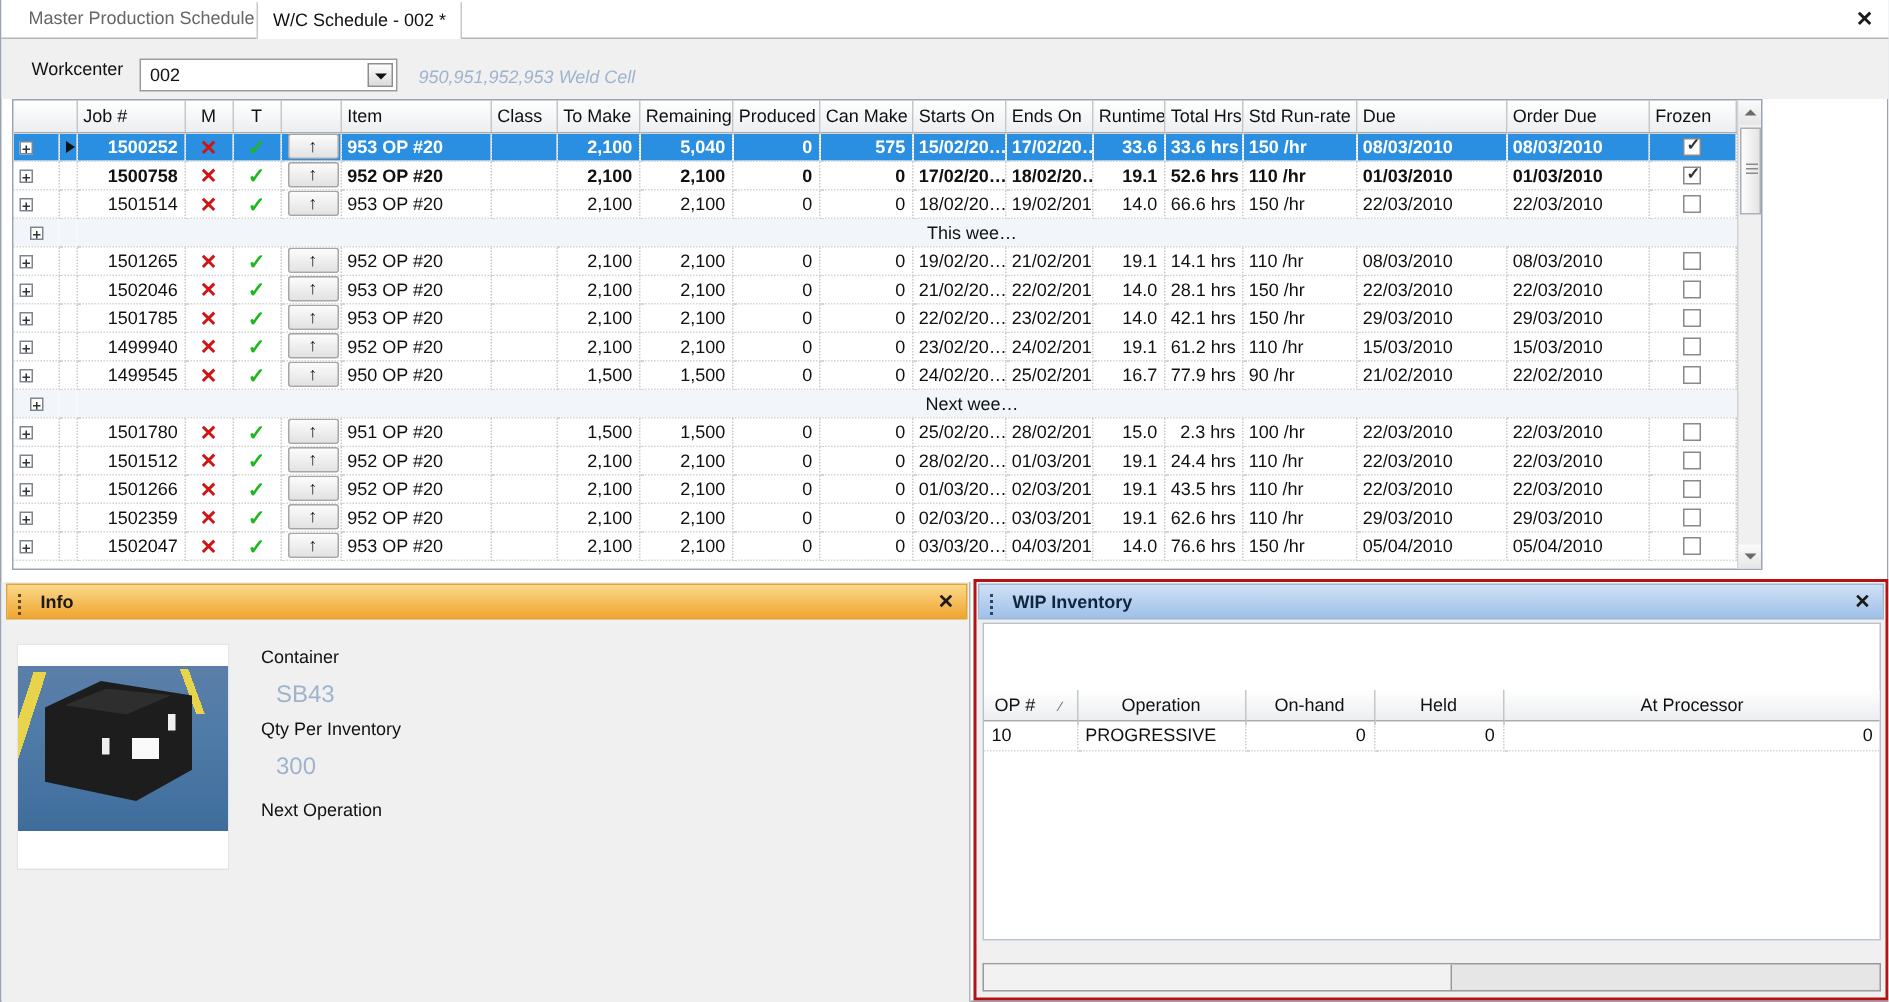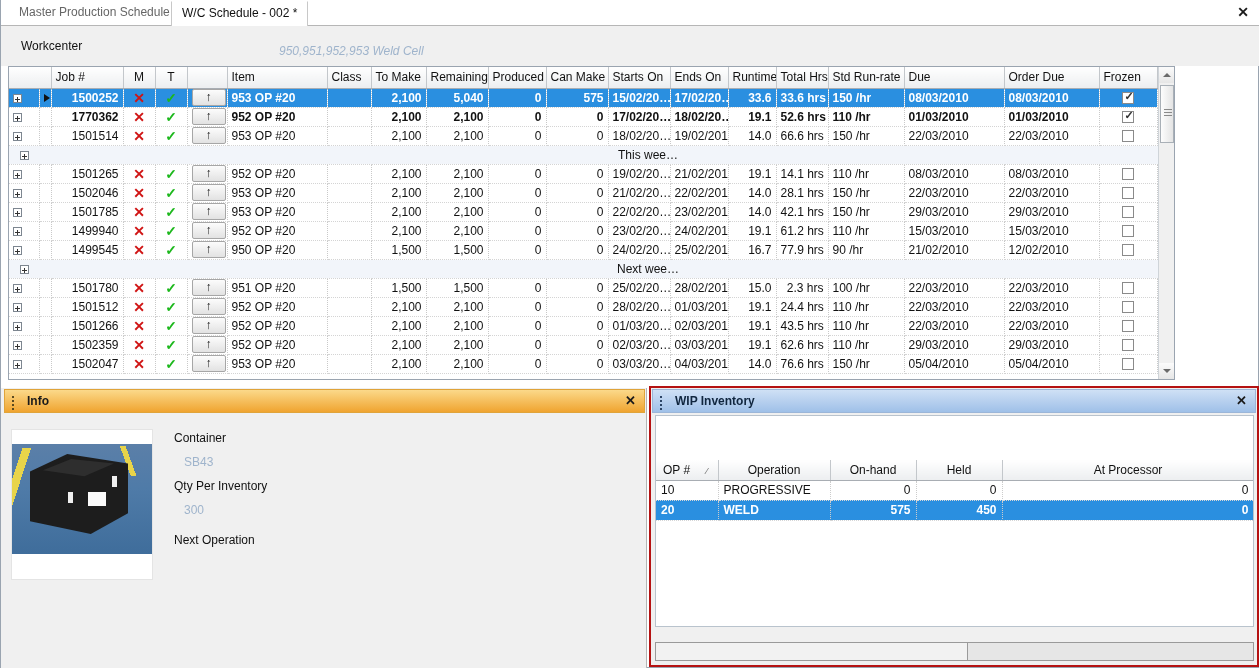--- a/index.html
+++ b/index.html
@@ -223,21 +223,21 @@
   .photo .bin-in{
     position:absolute; left:28px; top:29px; width:74px; height:28px;
     background:#2e2e2e;
     clip-path: polygon(4% 40%, 42% 0%, 100% 16%, 60% 62%);
   }
   .photo .lbl{ position:absolute; left:76px; top:62px; width:18px; height:14px; background:#fafafa; }
   .photo .lbl2{ position:absolute; left:56px; top:62px; width:5px; height:11px; background:#efefef; }
   .photo .lbl3{ position:absolute; left:100px; top:46px; width:5px; height:11px; background:#efefef; }
 
   .fld-label { position:absolute; font-size:12px; color:#111; }
-  .fld-value { position:absolute; font-size:12px; color:#9fb4cc; }
+  .fld-value { position:absolute; font-size:16px; color:#9fb4cc; }
 
   
   .wip-panel {
     position:absolute; left:648px; top:386px; width:610px; height:281px;
     border:2px solid #b51212; background:#f0f0f0;
   }
   .wip-header {
     position:absolute; left:1px; top:1px; width:604px; height:24px;
     background:linear-gradient(#cfe0f5,#9fc0e8);
     border:1px solid #9cb6d8;
@@ -290,20 +290,24 @@
       <span>Master Production Schedule *</span>
     </div>
     <div class="tab active" style="left:170px;">
       <span>W/C Schedule - 002 *</span>
     </div>
     <div class="win-close">✕</div>
   </div>
 
   <div class="toolbar">
     <span class="wc-label">Workcenter</span>
+  </div>
+  <div class="wc-combo">
+    <span class="val">002</span>
+    <span class="arrowbtn"></span>
   </div>
   <span class="wc-desc">950,951,952,953 Weld Cell</span>
 
   <div class="grid-wrap">
     <table class="grid">
       <colgroup>
         <col style="width:30px">
           <col style="width:12px">
           <col style="width:72px">
         <col style="width:32px">
@@ -376,21 +380,21 @@
             <td><span>08/03/2010</span></td>
             <td class="ctr"><span class="cb on"></span></td>
             <td class="status-run"><span>Running</span></td>
             <td class="ctr">
               <span class="updown-btn">↓</span>
             </td>
           </tr>
           <tr class="r-bold">
             <td><span class="exp"></span></td>
             <td></td>
-            <td class="num">1770362</td>
+            <td class="num">1500758</td>
             <td class="ctr"><span class="xmark">✕</span></td>
             <td class="ctr"><span class="chkmark">✓</span></td>
             <td class="ctr">
               <span class="updown-btn">↑</span>
             </td>
             <td>952 OP #20</td>
             <td></td>
             <td class="num">2,100</td>
             <td class="num">2,100</td>
             <td class="num">0</td>
@@ -567,21 +571,21 @@
             <td class="num">1,500</td>
             <td class="num">1,500</td>
             <td class="num">0</td>
             <td class="num">0</td>
             <td>24/02/20…</td>
             <td>25/02/201…</td>
             <td class="num">16.7</td>
             <td class="num">77.9 hrs</td>
             <td>90 /hr</td>
             <td class="due-late"><span>21/02/2010</span></td>
-            <td class="due-late"><span>12/02/2010</span></td>
+            <td class="due-late"><span>22/02/2010</span></td>
             <td class="ctr"><span class="cb"></span></td>
             <td><span>Scheduled</span></td>
             <td class="ctr">
               <span class="updown-btn">↓</span>
             </td>
           </tr>
           <tr class="sep">
             <td><span class="exp"></span></td>
             <td></td>
             <td colspan="20">Next wee…</td>
@@ -789,27 +793,20 @@
           </tr>
         </thead>
         <tbody id="wip-body">
             <tr>
               <td style="text-align: left;">10</td>
               <td style="text-align: left;">PROGRESSIVE</td>
               <td style="text-align: right;">0</td>
               <td style="text-align: right;">0</td>
               <td style="text-align: right;">0</td>
             </tr>
-            <tr class="sel">
-              <td style="text-align: left;">20</td>
-              <td style="text-align: left;">WELD</td>
-              <td style="text-align: right;">575</td>
-              <td style="text-align: right;">450</td>
-              <td style="text-align: right;">0</td>
-            </tr>
           </tbody>
       </table>
     </div>
     <div class="wip-status">
       <div class="left-cell"></div>
     </div>
   </div>
 
 </div>
 

